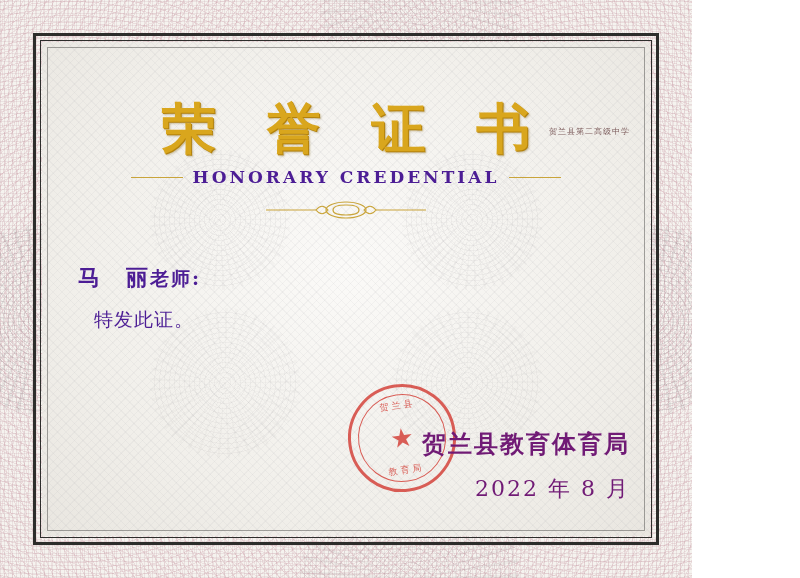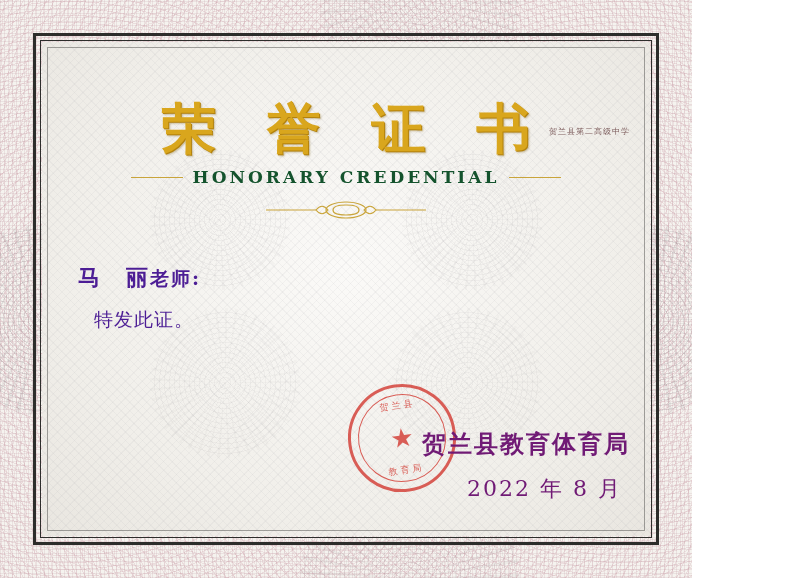--- a/index.html
+++ b/index.html
@@ -98,21 +98,21 @@
        2px 2px 2px rgba(120,90,10,0.35);
     line-height: 1.05;
     padding-left: 16px;
   }
   .cert-subtitle {
     margin-top: 10px;
     font-family: "DejaVu Serif", serif;
     font-size: 17px;
     font-weight: bold;
     letter-spacing: 3px;
-    color: #14532d;
+    color: #4c1d95;
     position: relative;
     display: inline-block;
     padding: 0 14px;
   }
   .cert-subtitle:before,
   .cert-subtitle:after {
     content: "";
     position: absolute;
     top: 50%;
     width: 52px;
@@ -177,21 +177,21 @@
   }
   .issuer {
     font-size: 24px;
     font-weight: bold;
     letter-spacing: 2px;
   }
   .issue-date {
     margin-top: 14px;
     font-size: 22px;
     letter-spacing: 2px;
-    margin-right: 8px;
+    margin-right: 0;
   }
 
   
   .seal {
     position: absolute;
     right: 180px;
     bottom: 30px;
     width: 108px;
     height: 108px;
     border-radius: 50%;

